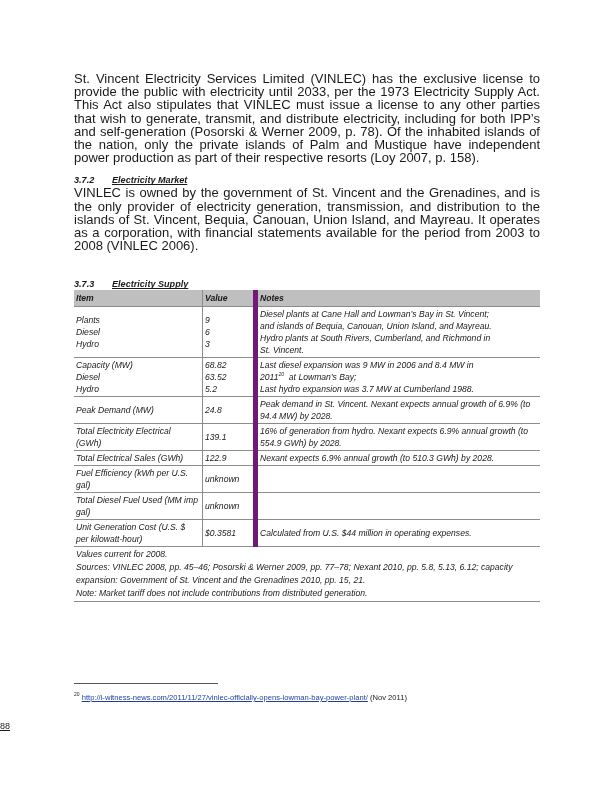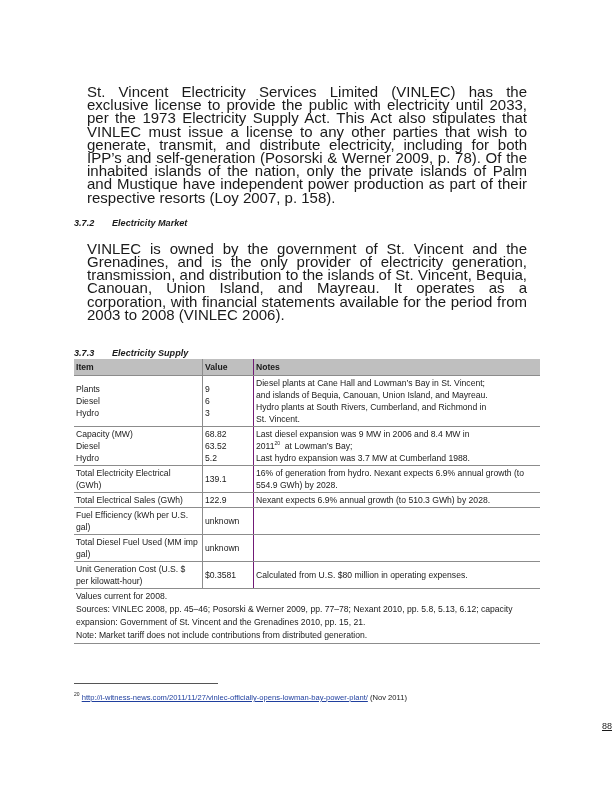--- a/index.html
+++ b/index.html
@@ -1,40 +1,40 @@
 <!DOCTYPE html>
 <html><head>
 <meta charset="utf-8">
 <style>
   html, body { margin: 0; padding: 0; background: #ffffff; }
   body { width: 612px; height: 792px; position: relative; overflow: hidden;
          font-family: "Liberation Sans", sans-serif; color: #1a1a1a; }
   .page { position: absolute; left: 74px; top: 72px; width: 466px; }
   .h4 { font-style: italic; font-size: 9.1px; line-height: 12px; margin: 0; }
   .h4 .num { display: inline-block; width: 40px; }
-  .h3 { font-style: italic; font-weight: bold; font-size: 9.1px; line-height: 12px; margin: 0; }
+  .h3 { font-style: italic; font-weight: bold; font-size: 9.1px; line-height: 12px; margin: 0; text-decoration: underline; }
   .h3 .num { display: inline-block; width: 38px; }
-  p.body { font-size: 15px; line-height: 13.2px; margin: 13px; text-align: justify; }
+  p.body { font-size: 13px; line-height: 13.2px; margin: 0; text-align: justify; }
   .sec2 { margin-top: 10px; }
   .sec3 { margin-top: 26px; }
   .caption { font-weight: bold; font-size: 8.9px; line-height: 12px; margin: 7px 0 6px 0; }
-  table.summary { width: 466px; border-collapse: collapse; font-size: 8.6px; line-height: 12px; }
+  table.summary { width: 466px; border-collapse: collapse; font-size: 8.6px; line-height: 12px; font-style: italic; }
   table.summary th { background: #bfbfbf; text-align: left; font-weight: bold; padding: 1px 4px 1px 2px; height: 14px; border-bottom: 1px solid #8c8c8c; }
   table.summary td { vertical-align: middle; padding: 1px 4px 1px 2px; border-bottom: 1px solid #8c8c8c; }
   table.summary td.c1, table.summary th.c1 { width: 122px; border-right: 1px solid #8c8c8c; }
-  table.summary td.c2, table.summary th.c2 { width: 44px; border-right: 1px solid #701a75; margin-left: 42px; }
+  table.summary td.c2, table.summary th.c2 { width: 44px; border-right: 5px solid #701a75; margin-left: 42px; }
   table.summary td.c3 { }
   .multi span { display: block; }
   .note-row td { border-bottom: 1px solid #8c8c8c; padding: 1px 2px 2px 2px; line-height: 13px; }
   sup { font-size: 5px; vertical-align: 4px; line-height: 0; }
   .fn-rule { position: absolute; left: 74px; top: 683px; width: 144px; border-top: 1px solid #555; }
   .footnote { position: absolute; left: 74px; top: 693px; font-size: 7.6px; line-height: 10px; }
   .footnote sup { font-size: 5px; vertical-align: 4px; }
   .footnote a { color: #1f3f9e; text-decoration: underline; }
-  .pagenum { position: absolute; left: 0; width: 612px; top: 721px; text-align: right; font-size: 9px; text-decoration: underline; }
+  .pagenum { position: absolute; left: 0; width: 612px; top: 721px; text-align: left; font-size: 9px; text-decoration: underline; }
 </style>
 </head>
 <body>
 
 <div class="page">
 
   <p class="body">St. Vincent Electricity Services Limited (VINLEC) has the exclusive license to provide the public with electricity until 2033, per the 1973 Electricity Supply Act. This Act also stipulates that VINLEC must issue a license to any other parties that wish to generate, transmit, and distribute electricity, including for both IPP’s and self-generation (Posorski &amp; Werner 2009, p. 78). Of the inhabited islands of the nation, only the private islands of Palm and Mustique have independent power production as part of their respective resorts (Loy 2007, p. 158).</p>
 
   <div class="h3 sec2">
     <span class="num">3.7.2</span><span>Electricity Market</span>
@@ -84,20 +84,25 @@
           <span>63.52</span>
           <span>5.2</span>
         </td>
         <td class="c3 multi">
           <span>Last diesel expansion was 9 MW in 2006 and 8.4 MW in</span>
           <span><span style="display:inline">2011</span><sup>20</sup><span style="display:inline; white-space:pre">  at Lowman’s Bay;</span></span>
           <span>Last hydro expansion was 3.7 MW at Cumberland 1988.</span>
         </td>
       </tr>
       <tr>
+        <td class="c1">Peak Demand (MW)</td>
+        <td class="c2">24.8</td>
+        <td class="c3">Peak demand in St. Vincent. Nexant expects annual growth of 6.9% (to 94.4 MW) by 2028.</td>
+      </tr>
+      <tr>
         <td class="c1">Total Electricity Electrical (GWh)</td>
         <td class="c2">139.1</td>
         <td class="c3">16% of generation from hydro. Nexant expects 6.9% annual growth (to 554.9 GWh) by 2028.</td>
       </tr>
       <tr>
         <td class="c1">Total Electrical Sales (GWh)</td>
         <td class="c2">122.9</td>
         <td class="c3">Nexant expects 6.9% annual growth (to 510.3 GWh) by 2028.</td>
       </tr>
       <tr>
@@ -106,21 +111,21 @@
         <td class="c3"></td>
       </tr>
       <tr>
         <td class="c1">Total Diesel Fuel Used (MM imp gal)</td>
         <td class="c2">unknown</td>
         <td class="c3"></td>
       </tr>
       <tr>
         <td class="c1">Unit Generation Cost (U.S. $ per kilowatt-hour)</td>
         <td class="c2">$0.3581</td>
-        <td class="c3">Calculated from U.S. $80 million in operating expenses.</td>
+        <td class="c3">Calculated from U.S. $44 million in operating expenses.</td>
       </tr>
       <tr class="note-row">
         <td colspan="3">
           <div>Values current for 2008.</div>
           <div>Sources: VINLEC 2008, pp. 45–46; Posorski &amp; Werner 2009, pp. 77–78; Nexant 2010, pp. 5.8, 5.13, 6.12; capacity expansion: Government of St. Vincent and the Grenadines 2010, pp. 15, 21.</div>
           <div>Note: Market tariff does not include contributions from distributed generation.</div>
         </td>
       </tr>
     </tbody>
   </table>

